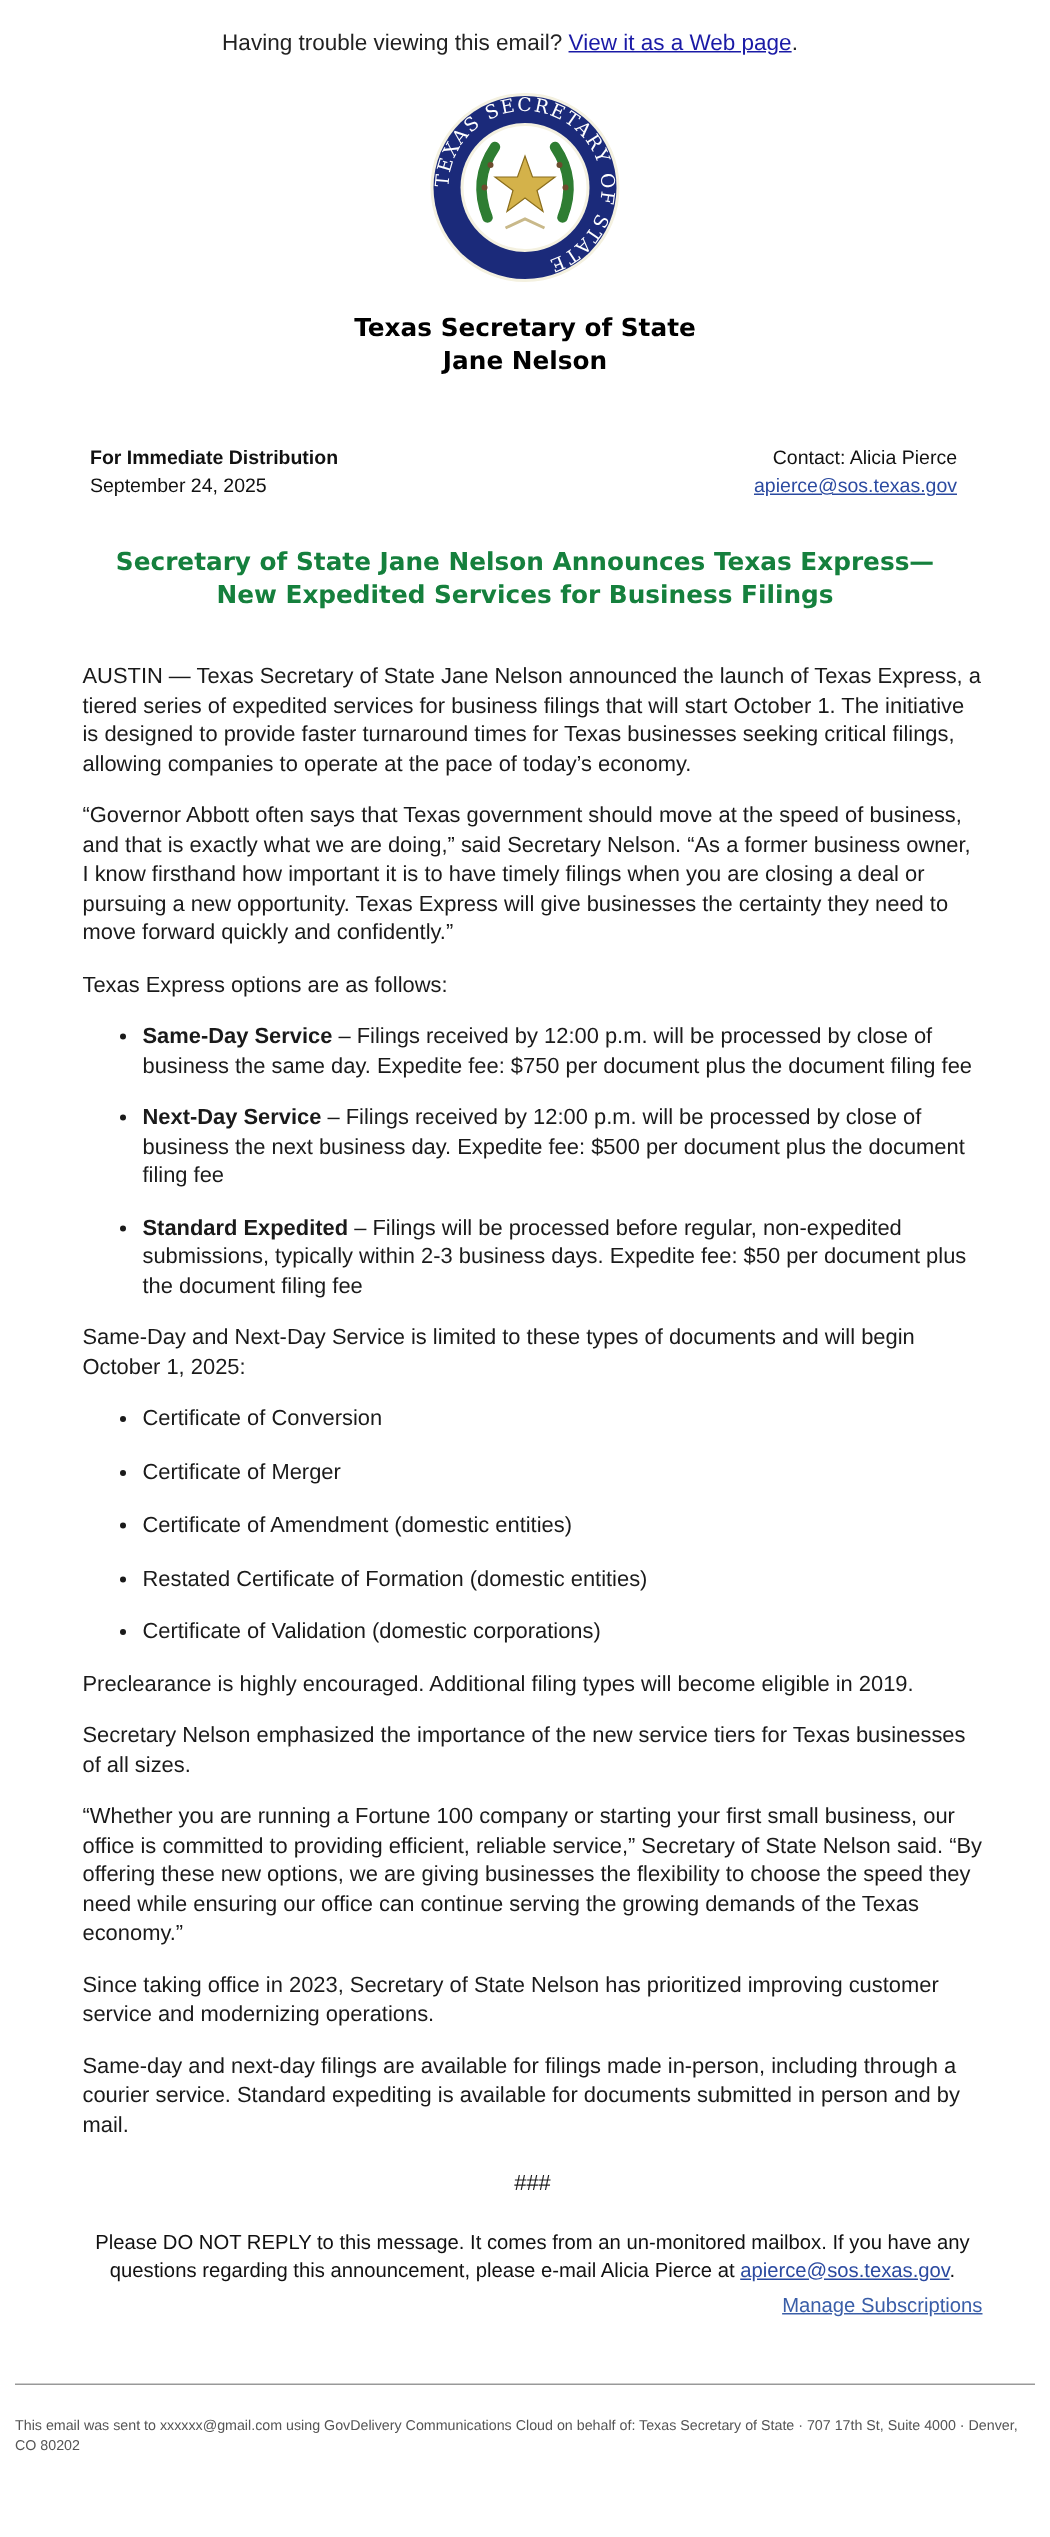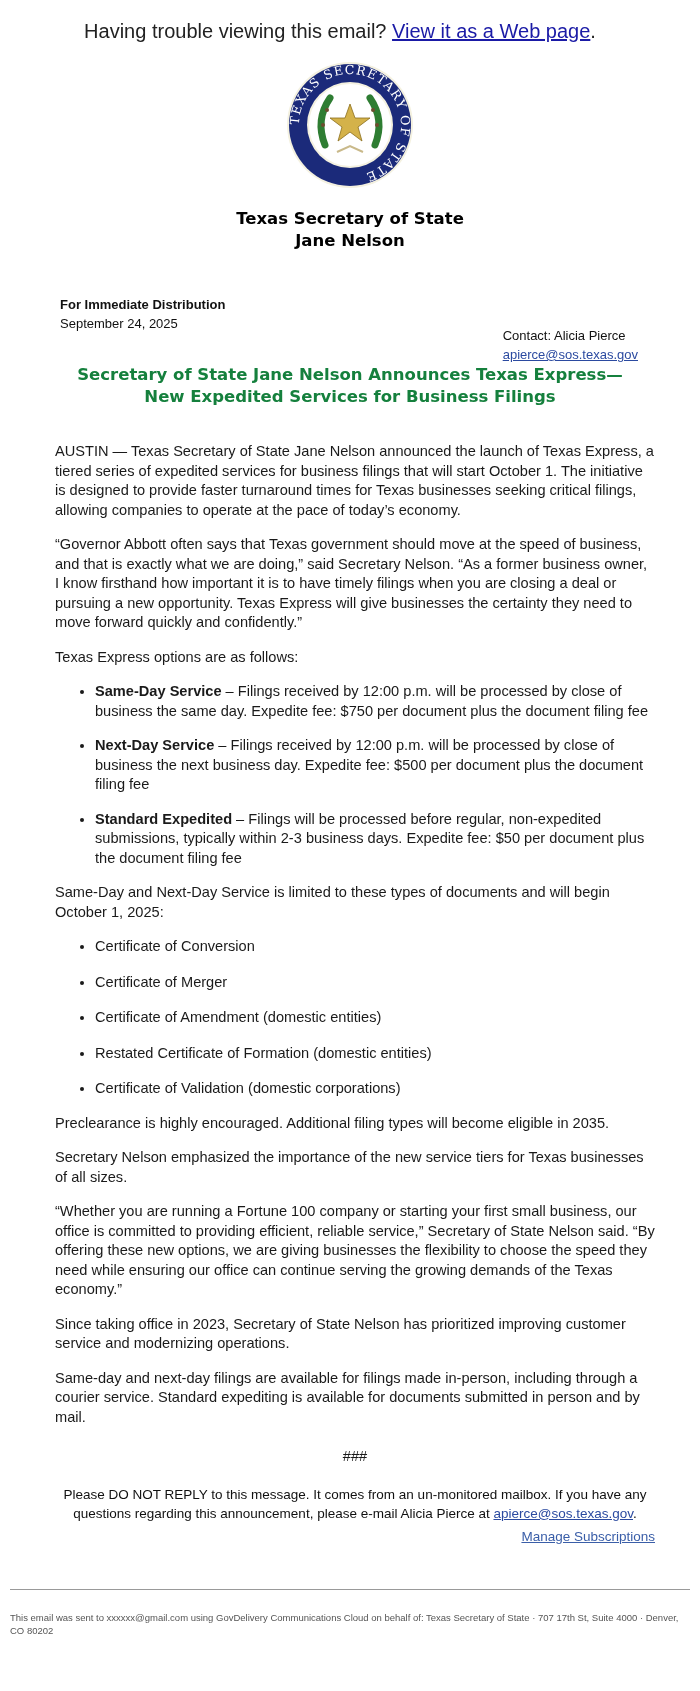--- a/index.html
+++ b/index.html
@@ -8,37 +8,37 @@
       width: 700px;
       height: 1691px;
       font-family: "Liberation Sans", sans-serif;
       color: #111;
       position: relative;
       overflow: hidden;
     }
     a { color: #1a0dab; text-decoration: underline; }
     .topline {
       position: absolute; top: 20px; left: 0; width: 680px;
-      text-align: center; font-size: 20px; color: #222;
+      text-align: center; font-size: 15px; color: #222;
     }
     .topline a { color: #1a1aa6; }
     .seal {
       position: absolute; left: 285px; top: 60px; width: 130px; height: 130px;
     }
     .org {
       position: absolute; top: 208px; left: 0; width: 700px; text-align: center;
       font-family: "DejaVu Sans", sans-serif; font-weight: bold; font-size: 16.5px;
       line-height: 22px; color: #000;
     }
     .meta {
       position: absolute; top: 295px; left: 60px; width: 578px;
       display: flex; justify-content: space-between; font-size: 13px; line-height: 19px; gap: 11px;
     }
     .meta .left .bold { font-weight: bold; }
-    .meta .right { text-align: left; margin-top: 31px; }
+    .meta .right { text-align: right; }
     .meta a { color: #2b4aa0; }
     .headline {
       position: absolute; top: 364px; left: 40px; width: 620px; text-align: center;
       font-family: "DejaVu Sans", sans-serif; font-weight: bold; font-size: 16.5px;
       line-height: 22px; color: #15803d;
     }
     .body {
       position: absolute; top: 442px; left: 55px; width: 600px;
       font-size: 14.6px; line-height: 19.5px; color: #1a1a1a;
     }
@@ -123,21 +123,21 @@
     <li><b>Standard Expedited</b><span> – Filings will be processed before regular, non-expedited submissions, typically within 2-3 business days. Expedite fee: $50 per document plus the document filing fee</span></li>
   </ul>
   <p>Same-Day and Next-Day Service is limited to these types of documents and will begin October 1, 2025:</p>
   <ul class="docs">
     <li>Certificate of Conversion</li>
     <li>Certificate of Merger</li>
     <li>Certificate of Amendment (domestic entities)</li>
     <li>Restated Certificate of Formation (domestic entities)</li>
     <li>Certificate of Validation (domestic corporations)</li>
   </ul>
-  <p>Preclearance is highly encouraged. Additional filing types will become eligible in 2035.</p>
+  <p>Preclearance is highly encouraged. Additional filing types will become eligible in 2019.</p>
   <p>Secretary Nelson emphasized the importance of the new service tiers for Texas businesses of all sizes.</p>
   <p>“Whether you are running a Fortune 100 company or starting your first small business, our office is committed to providing efficient, reliable service,” Secretary of State Nelson said. “By offering these new options, we are giving businesses the flexibility to choose the speed they need while ensuring our office can continue serving the growing demands of the Texas economy.”</p>
   <p>Since taking office in 2023, Secretary of State Nelson has prioritized improving customer service and modernizing operations.</p>
   <p>Same-day and next-day filings are available for filings made in-person, including through a courier service. Standard expediting is available for documents submitted in person and by mail.</p>
   <div class="hashes">###</div>
   <div class="noreply">
     <span>Please DO NOT REPLY to this message. It comes from an un-monitored mailbox. If you have any questions regarding this announcement, please e-mail Alicia Pierce at </span><a href="#">apierce@sos.texas.gov</a><span>.</span>
   </div>
   <div class="manage">
     <a href="#">Manage Subscriptions</a>

